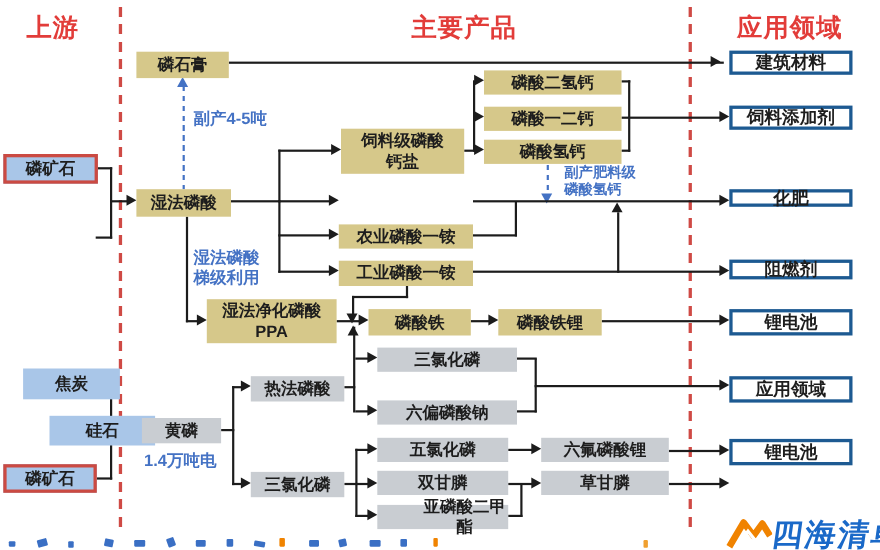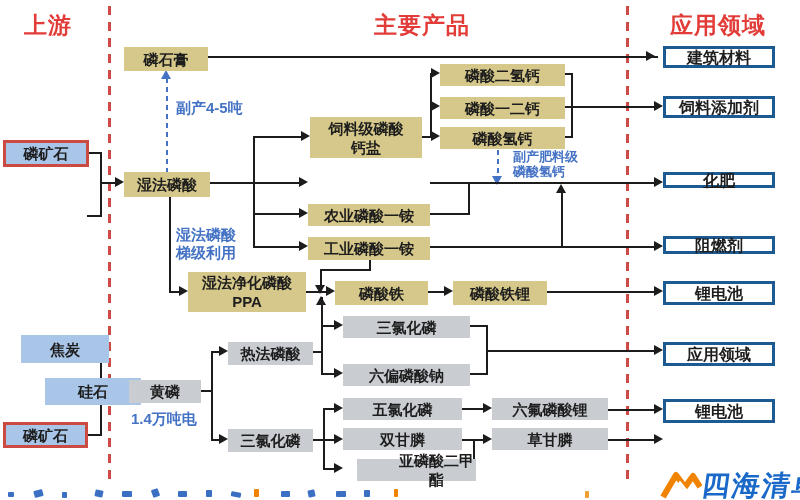--- a/index.html
+++ b/index.html
@@ -66,21 +66,21 @@
 
   <div class="node gray" style="left:343px;top:316px;width:127px;height:22px;">三氯化磷</div>
   <div class="node gray" style="left:343px;top:364px;width:127px;height:22px;">六偏磷酸钠</div>
   <div class="node gray" style="left:228px;top:342px;width:85px;height:23px;">热法磷酸</div>
   <div class="node gray" style="left:129px;top:380px;width:72px;height:23px;">黄磷</div>
   <div class="node gray" style="left:228px;top:429px;width:85px;height:23px;">三氯化磷</div>
   <div class="node gray" style="left:343px;top:398px;width:119px;height:22px;">五氯化磷</div>
   <div class="node gray" style="left:492px;top:398px;width:116px;height:22px;">六氟磷酸锂</div>
   <div class="node gray" style="left:343px;top:428px;width:119px;height:22px;">双甘膦</div>
   <div class="node gray" style="left:492px;top:428px;width:116px;height:22px;">草甘膦</div>
-  <div class="node gray" style="left:357px;top:459px;width:119px;height:22px;padding-left:40px;">亚磷酸二甲酯</div>
+  <div class="node gray" style="left:343px;top:459px;width:119px;height:22px;padding-left:40px;">亚磷酸二甲酯</div>
 
   <div class="node app" style="left:663px;top:96px;width:112px;height:22px;">饲料添加剂</div>
   <div class="node app" style="left:663px;top:46px;width:112px;height:22px;">建筑材料</div>
   <div class="node app" style="left:663px;top:172px;width:112px;height:16px;text-decoration:underline;">化肥</div>
   <div class="node app" style="left:663px;top:236px;width:112px;height:18px;">阻燃剂</div>
   <div class="node app" style="left:663px;top:281px;width:112px;height:24px;">锂电池</div>
   <div class="node app" style="left:663px;top:342px;width:112px;height:24px;">应用领域</div>
   <div class="node app" style="left:663px;top:399px;width:112px;height:24px;">锂电池</div>
 
   <div class="ann" style="left:176px;top:99px;font-size:15px;">副产4-5吨</div>

